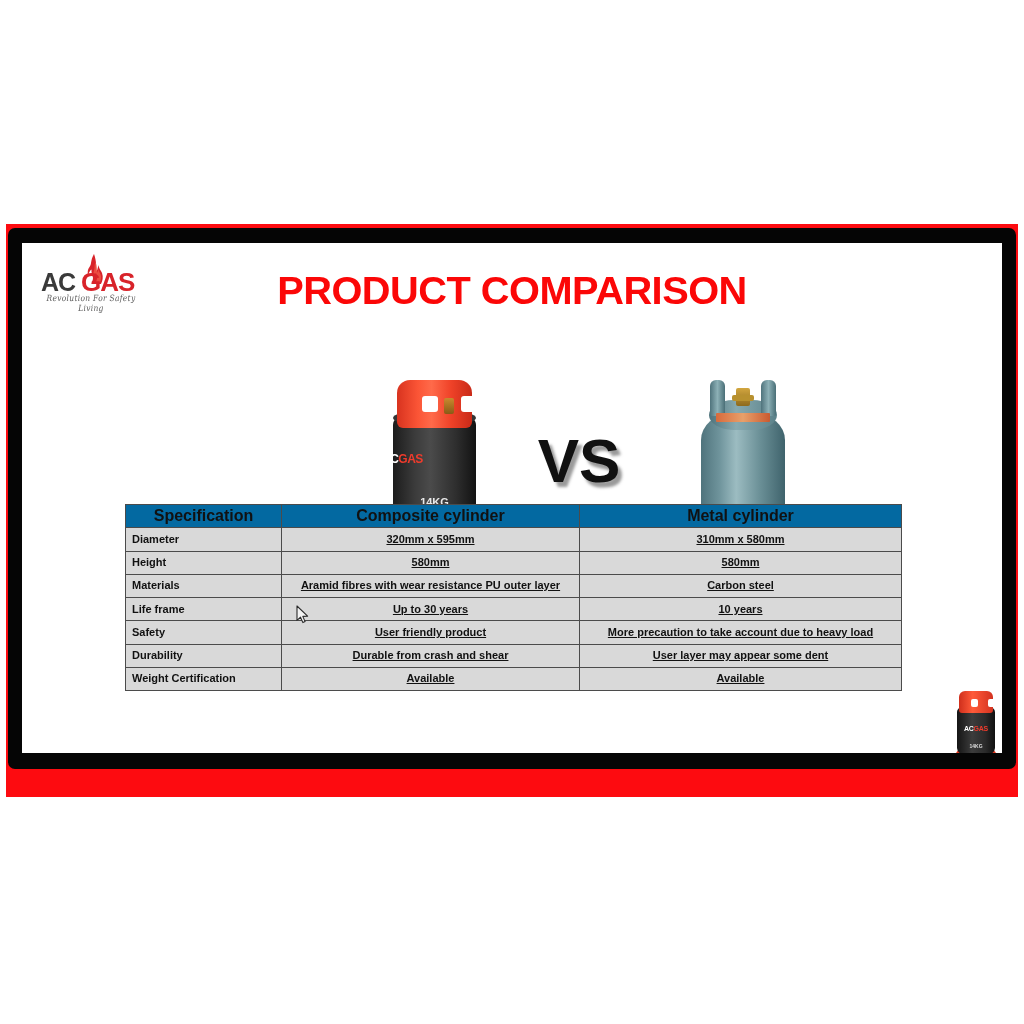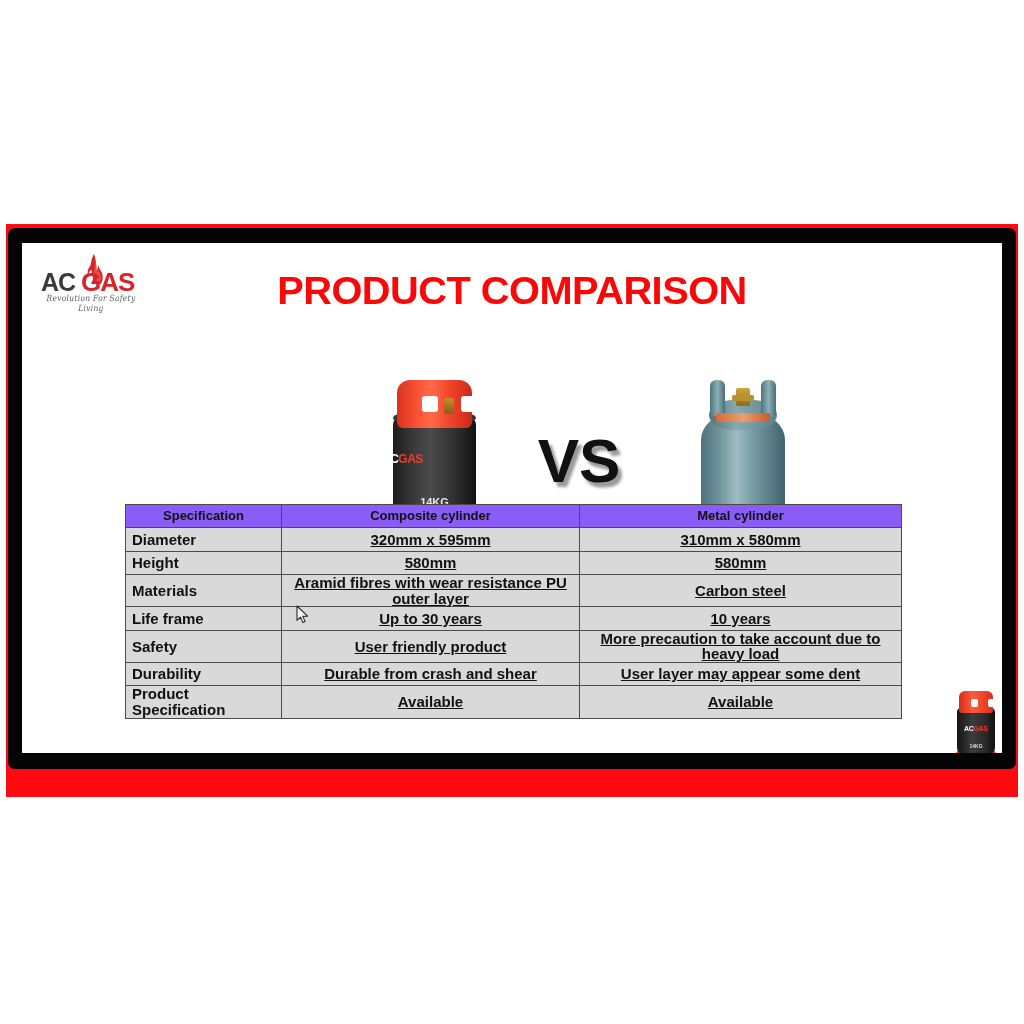--- a/index.html
+++ b/index.html
@@ -237,30 +237,30 @@
   #spec-table{
     position:absolute; left:103px; top:261px;
     width:776px;
     border-collapse:collapse;
     table-layout:fixed;
   }
   #spec-table td, #spec-table th{
     border:1.4px solid #4b4b4b;
     font-family:"Liberation Sans", sans-serif;
     font-weight:bold;
-    font-size:15px;
+    font-size:11px;
     color:#111;
     height:23.3px;
     padding:0 6px;
     line-height:1.05;
   }
   #spec-table thead th{
-    background:#8b5cf6;
+    background:#0369a1;
     text-align:center;
-    font-size:13px;
+    font-size:16px;
   }
   #spec-table tbody td{ background:#d9d9d9; }
   #spec-table tbody td.spec-name{ text-align:left; }
   #spec-table tbody td.val{ text-align:center;text-decoration:underline; }
   col.c1{ width:156px; }
   col.c2{ width:298px; }
   col.c3{ width:322px; }
 
   
   #cursor{
@@ -378,21 +378,21 @@
             <td class="spec-name">Safety</td>
             <td class="val">User friendly product</td>
             <td class="val">More precaution to take account due to heavy load</td>
           </tr>
           <tr>
             <td class="spec-name">Durability</td>
             <td class="val">Durable from crash and shear</td>
             <td class="val">User layer may appear some dent</td>
           </tr>
           <tr>
-            <td class="spec-name">Product Specification</td>
+            <td class="spec-name">Weight Certification</td>
             <td class="val">Available</td>
             <td class="val">Available</td>
           </tr>
         </tbody>
     </table>
 
     <svg id="cursor" viewBox="0 0 14 19">
       <path d="M1 1 L1 15.4 L4.5 12.2 L6.9 17.6 L9.1 16.6 L6.8 11.4 L11.6 11.2 Z" fill="#f3f3f3" stroke="#2b2b2b" stroke-width="1.1" stroke-linejoin="round"></path>
     </svg>
 

